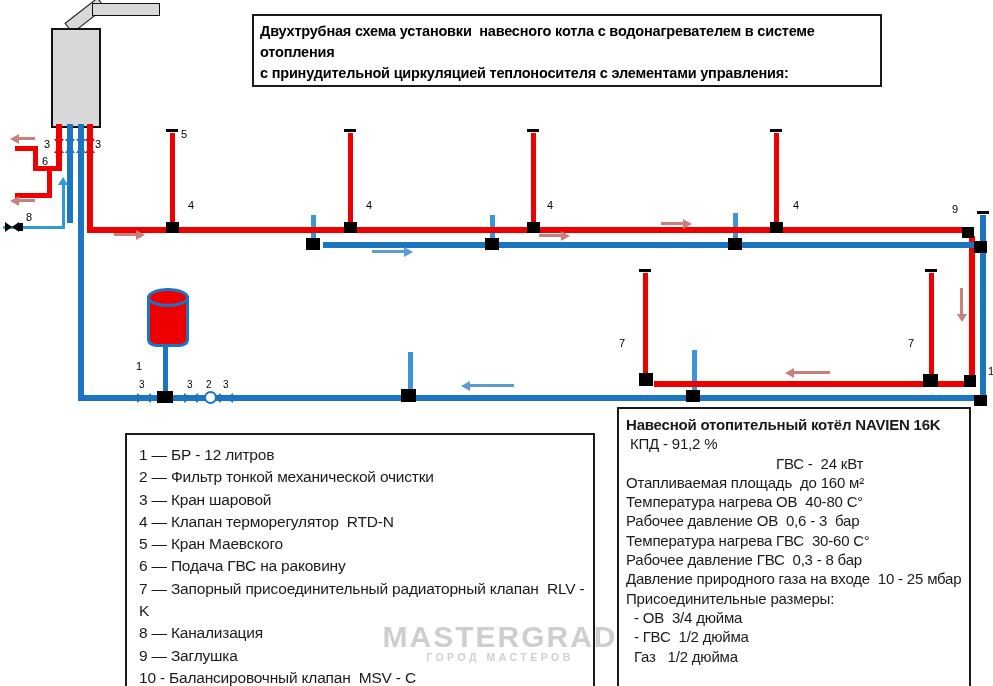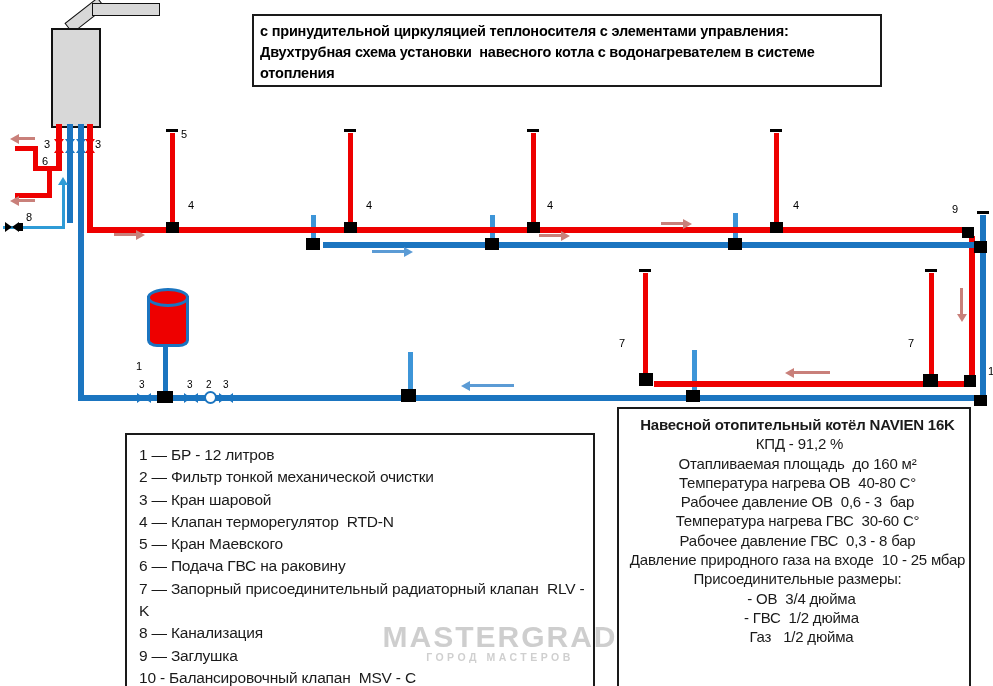--- a/index.html
+++ b/index.html
@@ -36,21 +36,21 @@
   
   .tank-body{position:absolute;left:147px;top:296px;width:36px;height:48px;background:#ee0000;border:3px solid #1b75c0;border-top:none;border-radius:0 0 10px 10px/0 0 7px 7px;z-index:6;}
   .tank-top{position:absolute;left:147px;top:288px;width:36px;height:13px;background:#ee0000;border:3px solid #1b75c0;border-radius:50%;z-index:7;}
   
   .box{position:absolute;background:#fff;border:2px solid #1a1a1a;z-index:8;}
   .title-box{left:252px;top:14px;width:614px;height:59px;padding:5px 6px;}
   .title-box div{font-weight:bold;font-size:14.5px;line-height:21px;letter-spacing:-0.2px;white-space:pre-wrap;}
   .legend-box{left:125px;top:433px;width:454px;height:244px;padding:9px 0 0 12px;}
   .legend-box div{font-size:15.5px;line-height:22.3px;letter-spacing:-0.2px;color:#1a1a1a;white-space:pre-wrap;}
   .spec-box{left:617px;top:407px;width:343px;height:292px;padding:6px 0 0 7px;}
-  .spec-box div{font-size:15px;line-height:19.3px;letter-spacing:-0.2px;color:#1a1a1a;white-space:pre-wrap;text-align:center;}
+  .spec-box div{font-size:15px;line-height:19.3px;letter-spacing:-0.2px;color:#1a1a1a;white-space:pre-wrap;}
   .spec-box .bold{font-weight:bold;}
   .spec-box .ind{padding-left:150px;}
   
   .num{position:absolute;font-size:11px;line-height:11px;color:#000;z-index:9;}
   .num.small{font-size:10px;}
   
   .wm1{position:absolute;left:382px;top:620px;width:236px;text-align:center;font-size:30px;font-weight:bold;letter-spacing:2px;color:rgba(165,165,165,0.55);z-index:10;}
   .wm2{position:absolute;left:415px;top:651px;width:170px;text-align:center;font-size:10.5px;font-weight:bold;letter-spacing:3.5px;color:rgba(175,175,175,0.6);z-index:10;}
 </style>
 </head>
@@ -193,40 +193,41 @@
   <span class="num" style="left:136px;top:361px">1</span>
   <span class="num small" style="left:139px;top:379px">3</span>
   <span class="num small" style="left:187px;top:379px">3</span>
   <span class="num small" style="left:206px;top:379px">2</span>
   <span class="num small" style="left:223px;top:379px">3</span>
   <span class="num" style="left:619px;top:338px">7</span>
   <span class="num" style="left:908px;top:338px">7</span>
   <span class="num" style="left:988px;top:366px">10</span>
 
   <div class="box title-box">
+    <div>Двухтрубная схема установки  навесного котла с водонагревателем в системе отопления</div>
     <div>с принудительной циркуляцией теплоносителя с элементами управления:</div>
-    <div>Двухтрубная схема установки  навесного котла с водонагревателем в системе отопления</div>
   </div>
 
   <div class="box legend-box">
     <div>1 — БР - 12 литров</div>
     <div>2 — Фильтр тонкой механической очистки</div>
     <div>3 — Кран шаровой</div>
     <div>4 — Клапан терморегулятор  RTD-N</div>
     <div>5 — Кран Маевского</div>
     <div>6 — Подача ГВС на раковину</div>
     <div>7 — Запорный присоединительный радиаторный клапан  RLV - K</div>
     <div>8 — Канализация</div>
     <div>9 — Заглушка</div>
     <div>10 - Балансировочный клапан  MSV - C</div>
   </div>
 
   <div class="box spec-box">
     <div class="bold">Навесной отопительный котёл NAVIEN 16K</div>
     <div> КПД - 91,2 %</div>
+    <div class="ind">ГВС -  24 кВт</div>
     <div>Отапливаемая площадь  до 160 м²</div>
     <div>Температура нагрева ОВ  40-80 С°</div>
     <div>Рабочее давление ОВ  0,6 - 3  бар</div>
     <div>Температура нагрева ГВС  30-60 С°</div>
     <div>Рабочее давление ГВС  0,3 - 8 бар</div>
     <div>Давление природного газа на входе  10 - 25 мбар</div>
     <div>Присоединительные размеры:</div>
     <div>  - ОВ  3/4 дюйма</div>
     <div>  - ГВС  1/2 дюйма</div>
     <div>  Газ   1/2 дюйма</div>

